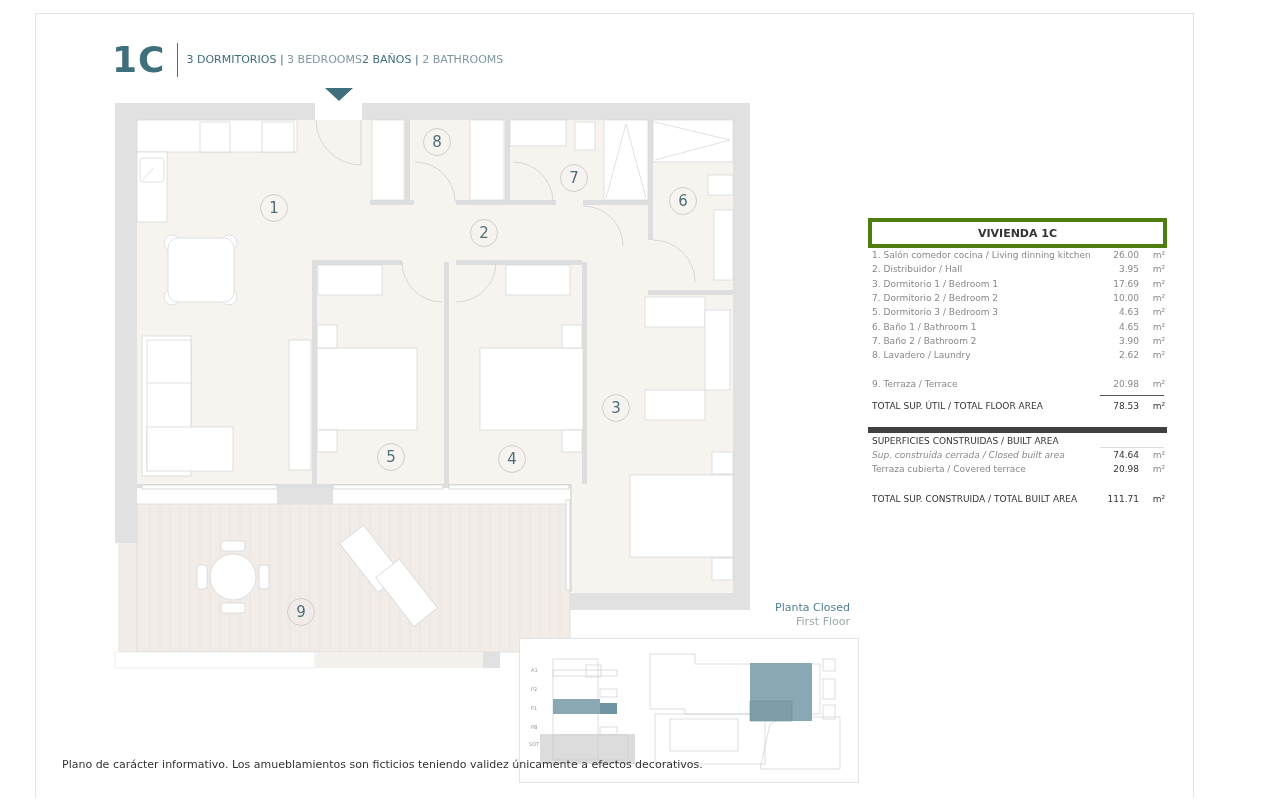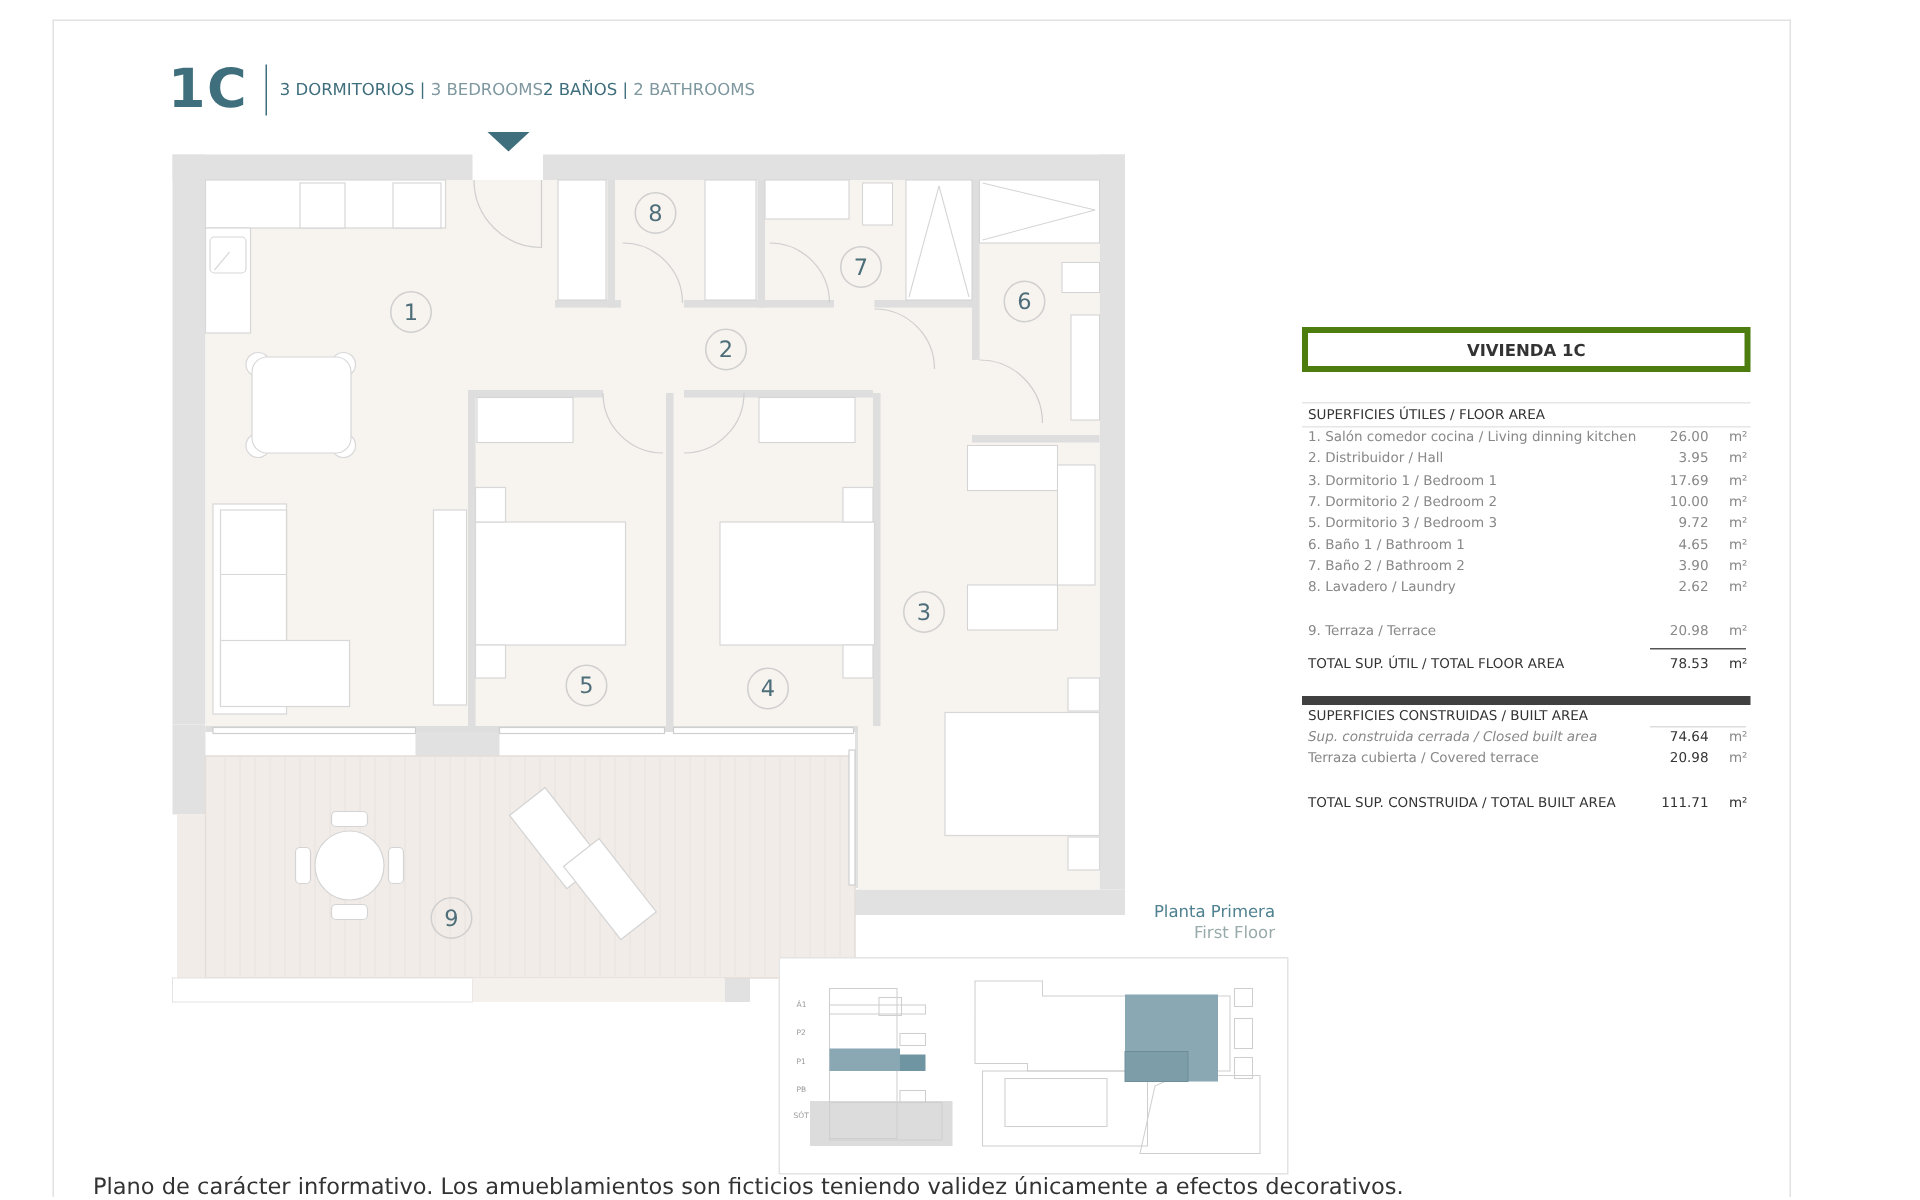--- a/index.html
+++ b/index.html
@@ -9,21 +9,21 @@
   .unit-code { font-family:"DejaVu Sans", sans-serif; font-size:36px; font-weight:bold; color:#3f6e7d; letter-spacing:1px; line-height:1; }
   .header-sep { width:1px; height:34px; background:#3f6e7d; margin:0 8px 0 12px; }
   .header-lines { display:flex; flex-direction:row; font-size:11px; line-height:14px; color:#3f6e7d; }
   .header-lines .light { color:#7f98a0; }
   .entry-arrow { position:absolute; left:325px; top:88px; width:0; height:0; border-left:14px solid transparent; border-right:14px solid transparent; border-top:13px solid #3f6e7d; }
   svg.plan { position:absolute; left:0; top:0; }
   .room-num { position:absolute; width:26px; height:26px; border-radius:50%; border:1px solid #cfcfcf; display:flex; align-items:center; justify-content:center; font-size:15px; color:#4e6f7a; background:transparent; }
   .floor-label { position:absolute; right:430px; top:601px; text-align:right; font-size:11px; line-height:14px; }
   .floor-label .es { color:#4f8190; }
   .floor-label .en { color:#9aa; }
-  .disclaimer { position:absolute; left:62px; top:758px; font-size:15px; color:#333;margin-top:24px; }
+  .disclaimer { position:absolute; left:62px; top:758px; font-size:11px; color:#333; }
   .summary { position:absolute; left:868px; top:218px; width:299px; }
   .summary-title { border:4px solid #4d7c0f; height:22px; display:flex; align-items:center; justify-content:center; font-size:11px; font-weight:bold; color:#333; }
   .section-head { margin-top:20px; border-top:1px solid #e6e6e6; border-bottom:1px solid #e6e6e6; font-size:9px; color:#333; padding:3px 4px 2px; }
   .row { display:flex; font-size:9px; color:#888; height:14.3px; align-items:center; padding-left:4px; }
   .row .lbl { flex:1; }
   .row .val { width:48px; text-align:right; }
   .row .unit { width:26px; text-align:right; padding-right:2px; }
   .row.dark { color:#333; }
   .row.dark .val { color:#333; }
   .gap { height:14px; }
@@ -244,21 +244,21 @@
 <div class="room-num" style="left:470px;top:219px;">2</div>
 <div class="room-num" style="left:602px;top:394px;">3</div>
 <div class="room-num" style="left:498px;top:445px;">4</div>
 <div class="room-num" style="left:377px;top:443px;">5</div>
 <div class="room-num" style="left:669px;top:187px;">6</div>
 <div class="room-num" style="left:560px;top:164px;">7</div>
 <div class="room-num" style="left:423px;top:128px;">8</div>
 <div class="room-num" style="left:287px;top:598px;">9</div>
 
 <div class="floor-label">
-  <div class="es">Planta Primera</div>
+  <div class="es">Planta Closed</div>
   <div class="en">First Floor</div>
 </div>
 
 <div class="locator">
   <svg width="338" height="143">
 
     <rect x="20" y="95" width="95" height="30" fill="#dcdcdc"></rect>
     <g fill="none" stroke="#cfcfcf" stroke-width="0.7">
       <rect x="33" y="20" width="45" height="100"></rect>
       <rect x="33" y="31" width="64" height="6"></rect>
@@ -285,21 +285,20 @@
   <div class="lvl" style="left:11px;top:28px;">Á1</div>
   <div class="lvl" style="left:11px;top:47px;">P2</div>
   <div class="lvl" style="left:11px;top:66px;">P1</div>
   <div class="lvl" style="left:11px;top:85px;">PB</div>
   <div class="lvl" style="left:9px;top:102px;">SÓT</div>
 </div>
 
 <div class="summary">
   <div class="summary-title">VIVIENDA 1C</div>
 
-  <div class="section-head">SUPERFICIES ÚTILES / FLOOR AREA</div>
 
   <div class="row">
     <span class="lbl">1. Salón comedor cocina / Living dinning kitchen</span>
     <span class="val">26.00</span>
     <span class="unit">m²</span>
   </div>
   <div class="row">
     <span class="lbl">2. Distribuidor / Hall</span>
     <span class="val">3.95</span>
     <span class="unit">m²</span>
@@ -309,21 +308,21 @@
     <span class="val">17.69</span>
     <span class="unit">m²</span>
   </div>
   <div class="row">
     <span class="lbl">7. Dormitorio 2 / Bedroom 2</span>
     <span class="val">10.00</span>
     <span class="unit">m²</span>
   </div>
   <div class="row">
     <span class="lbl">5. Dormitorio 3 / Bedroom 3</span>
-    <span class="val">9.72</span>
+    <span class="val">4.63</span>
     <span class="unit">m²</span>
   </div>
   <div class="row">
     <span class="lbl">6. Baño 1 / Bathroom 1</span>
     <span class="val">4.65</span>
     <span class="unit">m²</span>
   </div>
   <div class="row">
     <span class="lbl">7. Baño 2 / Bathroom 2</span>
     <span class="val">3.90</span>

